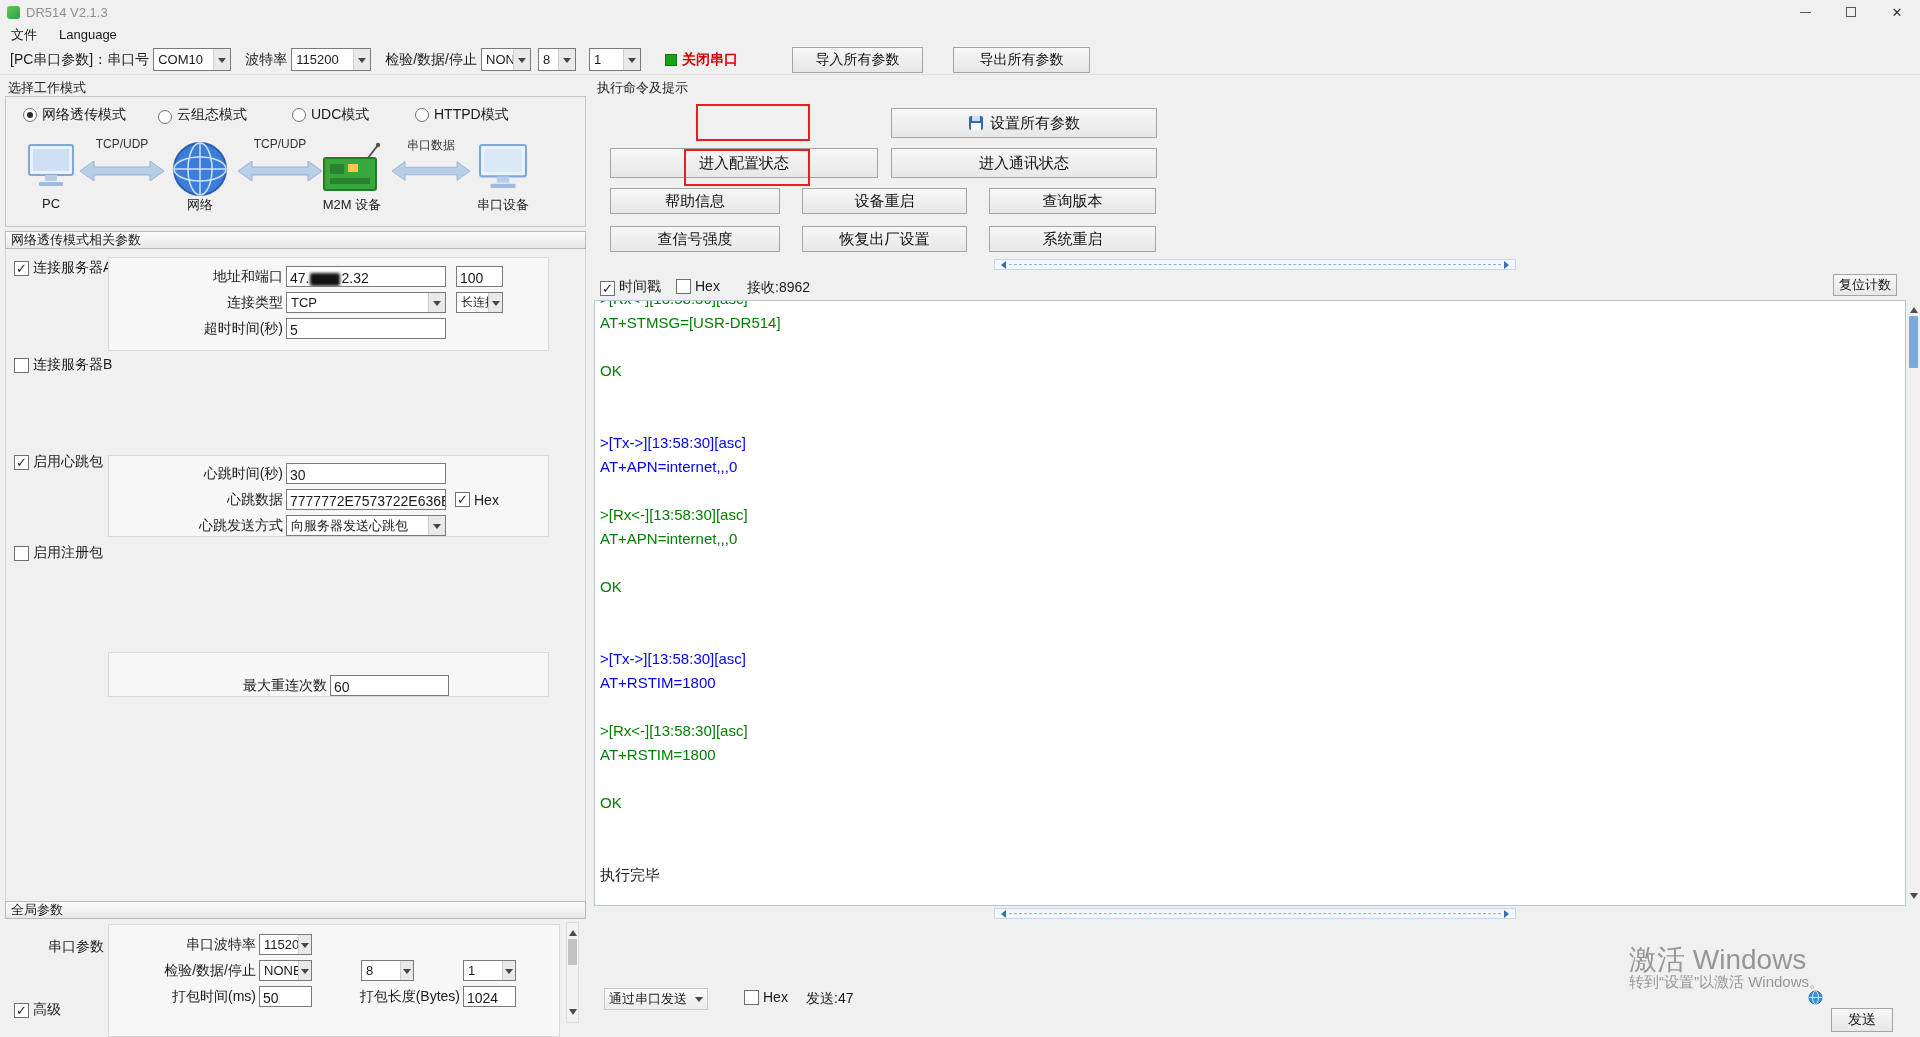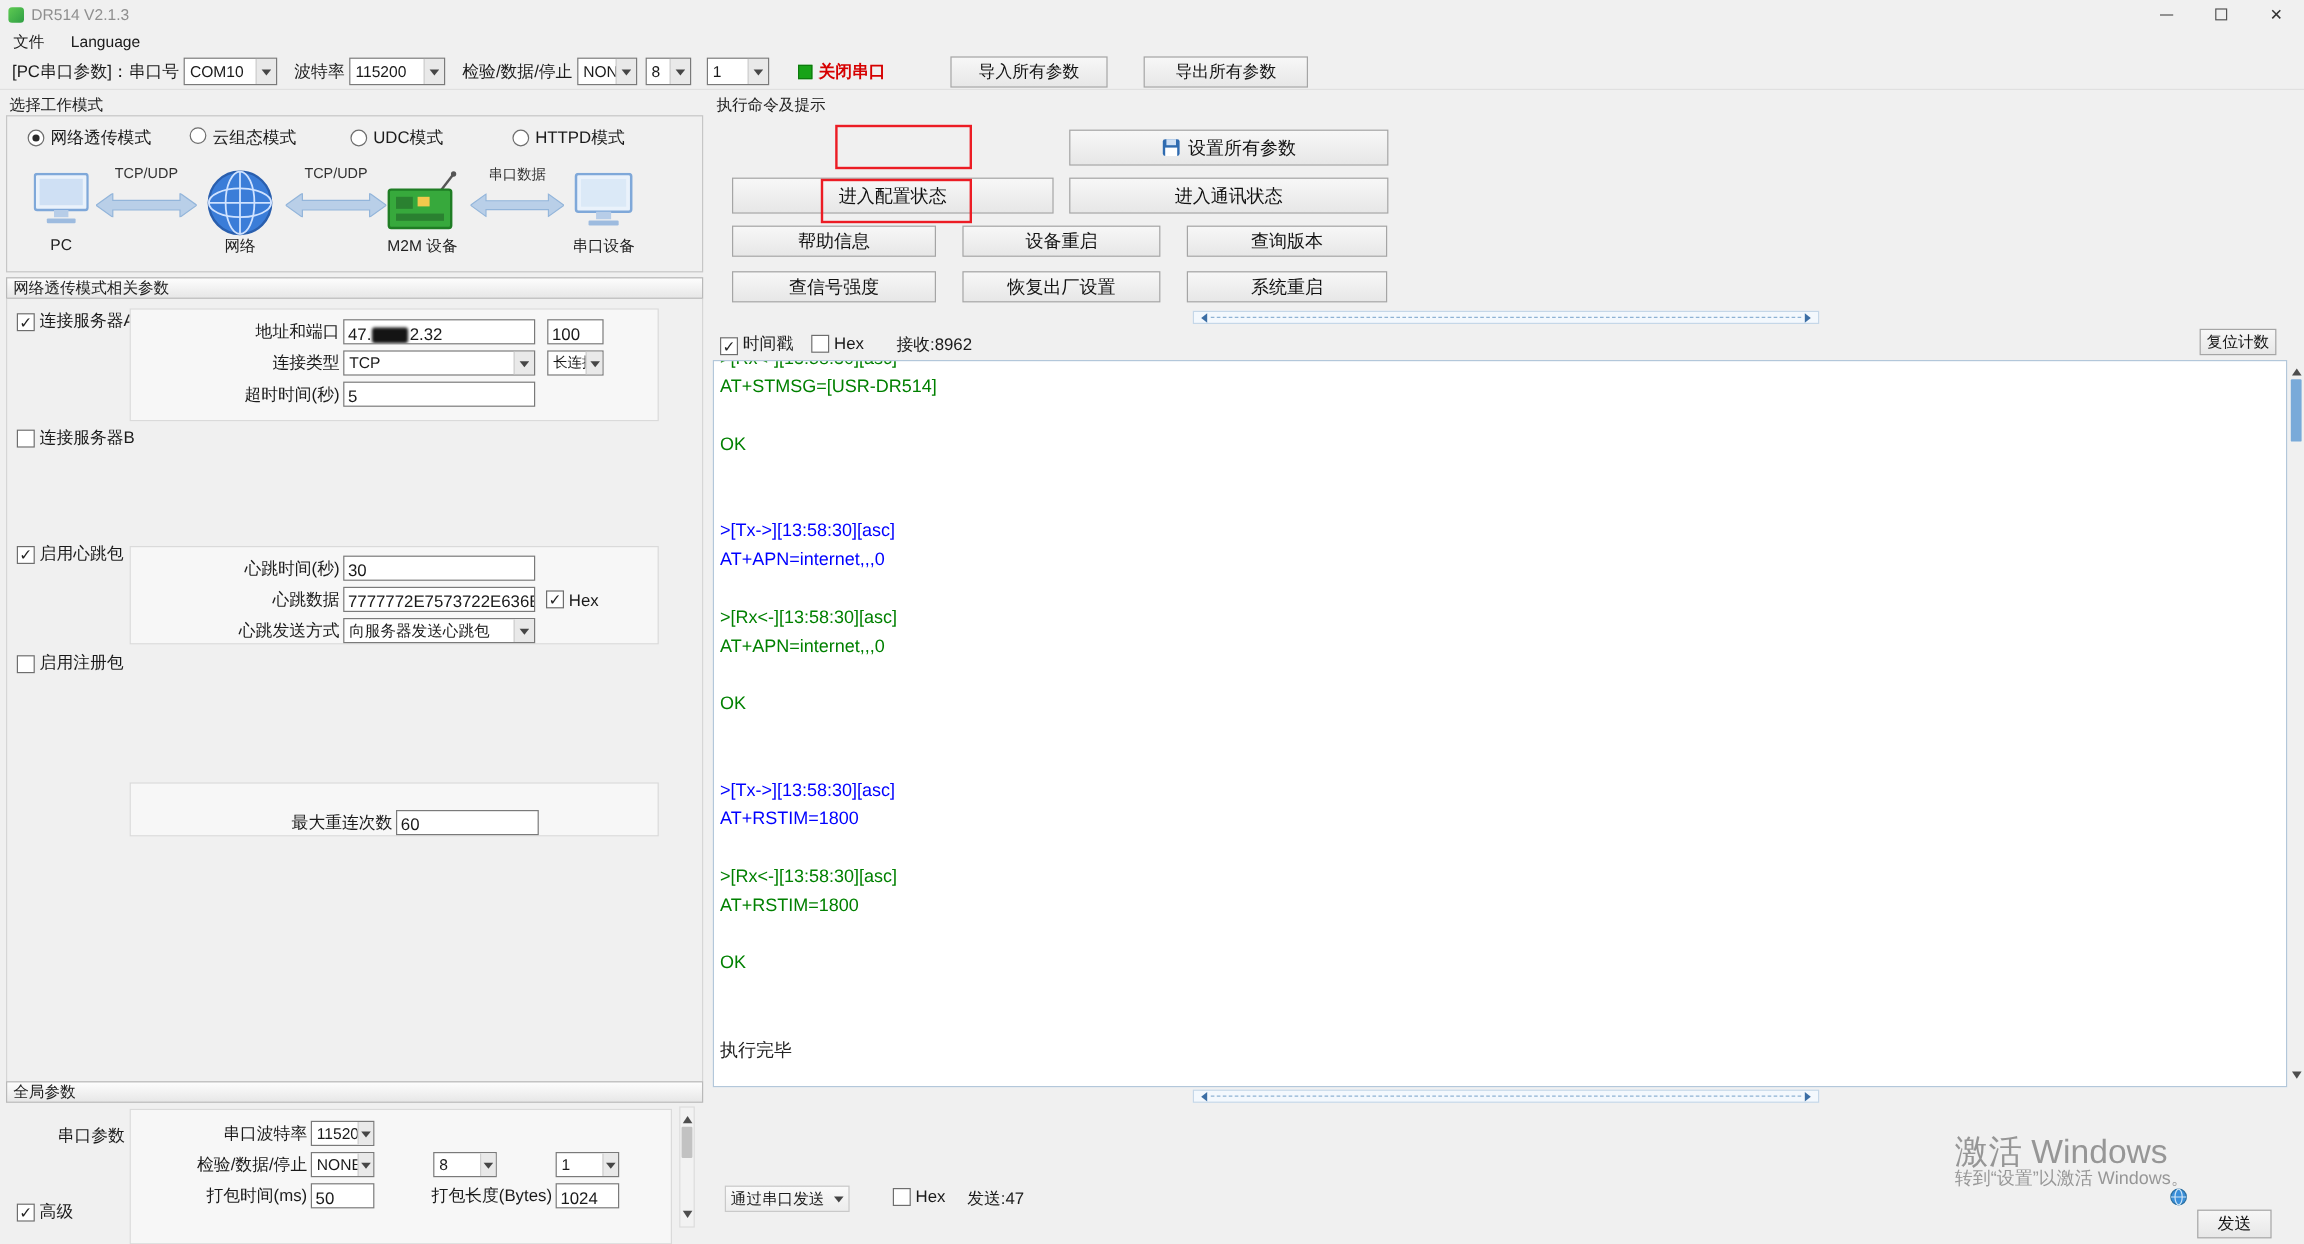--- a/index.html
+++ b/index.html
@@ -142,29 +142,29 @@
   </div>
 
   <div class="abs group-label" style="left:8px; top:79px;">选择工作模式</div>
 
   <div class="abs mode-box" style="left:5px; top:96px; width:581px; height:131px;">
 
     <div class="abs" style="left:17px; top:9px; display:flex; align-items:center;">
       <span class="rb checked"></span>
       <span class="rlabel">网络透传模式</span>
     </div>
-    <div class="abs" style="left:152px; top:9px; display:flex; align-items:flex-start;">
+    <div class="abs" style="left:152px; top:9px; display:flex; align-items:flex-end;">
       <span class="rb"></span>
       <span class="rlabel">云组态模式</span>
     </div>
     <div class="abs" style="left:286px; top:9px; display:flex; align-items:center;">
       <span class="rb"></span>
       <span class="rlabel">UDC模式</span>
     </div>
-    <div class="abs" style="left:421px; top:9px; display:flex; align-items:center;">
+    <div class="abs" style="left:409px; top:9px; display:flex; align-items:center;">
       <span class="rb"></span>
       <span class="rlabel">HTTPD模式</span>
     </div>
 
     <div class="abs" style="left:22px; top:47px;">
       <svg width="46" height="44" viewBox="0 0 46 44">
         <rect x="1" y="1" width="44" height="30" rx="2" fill="#eaf2fb" stroke="#7fa8d9" stroke-width="2"></rect>
         <rect x="5" y="5" width="36" height="22" fill="#cfe0f4"></rect>
         <rect x="17" y="31" width="12" height="6" fill="#b7cde8"></rect>
         <rect x="11" y="38" width="24" height="4" rx="1" fill="#9dbbdf"></rect>

